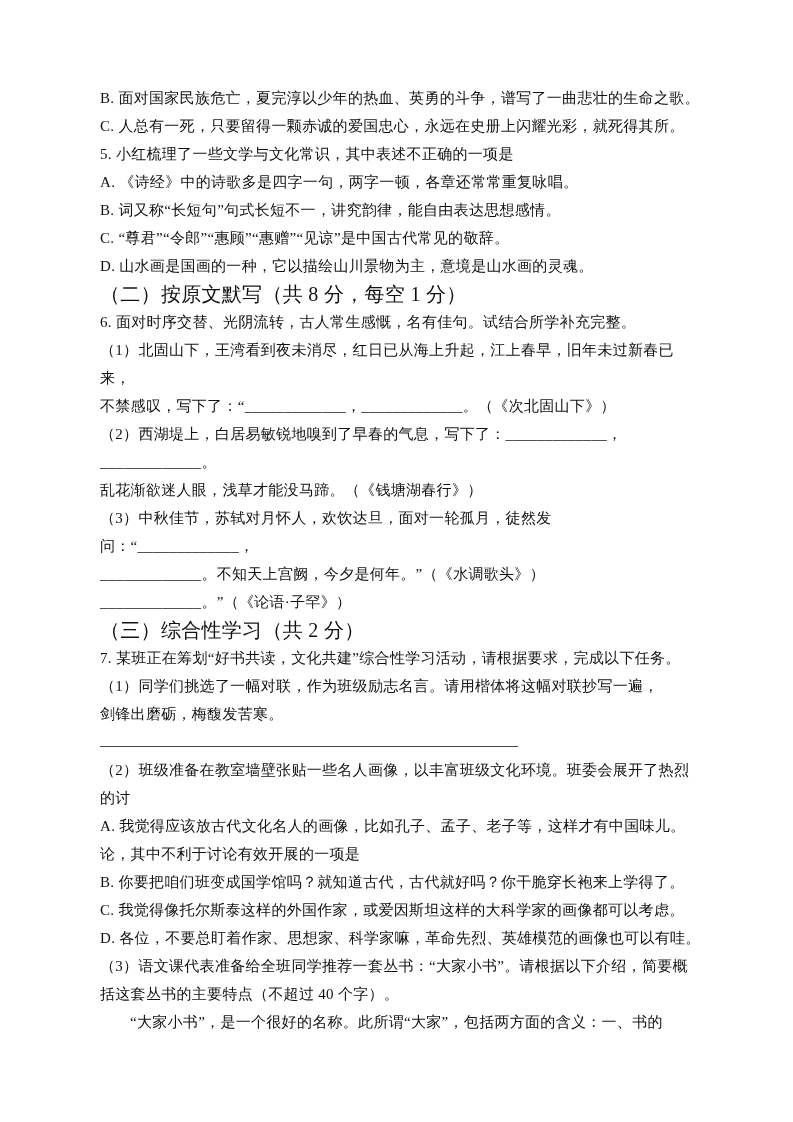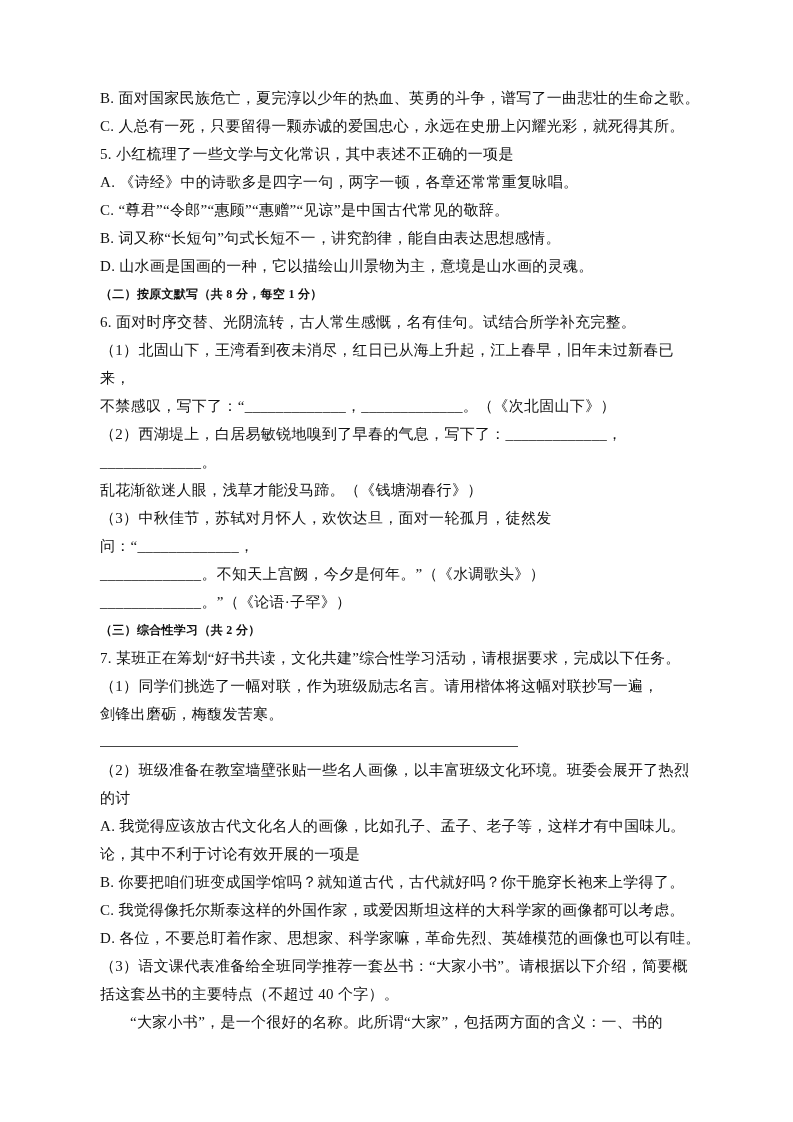--- a/index.html
+++ b/index.html
@@ -15,44 +15,44 @@
     color: #111111;
     overflow: hidden;
   }
   .line {
     line-height: 28px;
     min-height: 28px;
     white-space: pre-wrap;
     letter-spacing: 0.3px;
   }
   .line.heading {
-    font-weight: bold;
-    font-size: 12px;
+    font-weight: normal;
+    font-size: 20px;
   }
   .line.indent {
     text-indent: 2em;
   }
   .rule {
     display: inline-block;
     width: 418px;
     height: 15px;
     border-bottom: 1px solid #444444;
     vertical-align: baseline;
   }
 </style>
 </head>
 <body>
 
 <div class="page">
     <div class="line">B. 面对国家民族危亡，夏完淳以少年的热血、英勇的斗争，谱写了一曲悲壮的生命之歌。</div>
     <div class="line">C. 人总有一死，只要留得一颗赤诚的爱国忠心，永远在史册上闪耀光彩，就死得其所。</div>
     <div class="line">5. 小红梳理了一些文学与文化常识，其中表述不正确的一项是</div>
     <div class="line">A. 《诗经》中的诗歌多是四字一句，两字一顿，各章还常常重复咏唱。</div>
+    <div class="line">B. 词又称“长短句”句式长短不一，讲究韵律，能自由表达思想感情。</div>
     <div class="line">C. “尊君”“令郎”“惠顾”“惠赠”“见谅”是中国古代常见的敬辞。</div>
-    <div class="line">B. 词又称“长短句”句式长短不一，讲究韵律，能自由表达思想感情。</div>
     <div class="line">D. 山水画是国画的一种，它以描绘山川景物为主，意境是山水画的灵魂。</div>
     <div class="line heading">（二）按原文默写（共 8 分，每空 1 分）</div>
     <div class="line">6. 面对时序交替、光阴流转，古人常生感慨，名有佳句。试结合所学补充完整。</div>
     <div class="line">（1）北固山下，王湾看到夜未消尽，红日已从海上升起，江上春早，旧年未过新春已来，</div>
     <div class="line">不禁感叹，写下了：“_____________，_____________。（《次北固山下》）</div>
     <div class="line">（2）西湖堤上，白居易敏锐地嗅到了早春的气息，写下了：_____________，_____________。</div>
     <div class="line">乱花渐欲迷人眼，浅草才能没马蹄。（《钱塘湖春行》）</div>
     <div class="line">（3）中秋佳节，苏轼对月怀人，欢饮达旦，面对一轮孤月，徒然发问：“_____________，</div>
     <div class="line">_____________。不知天上宫阙，今夕是何年。”（《水调歌头》）</div>
     <div class="line">_____________。”（《论语·子罕》）</div>

